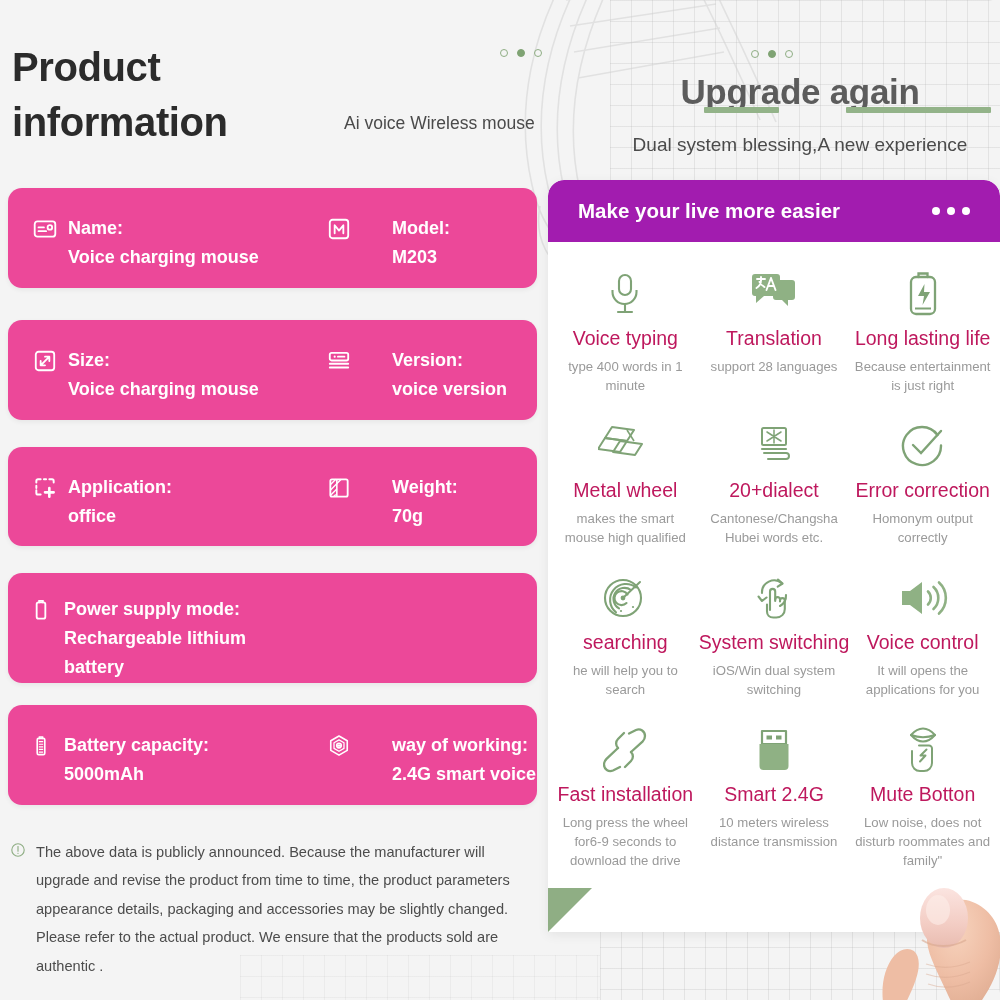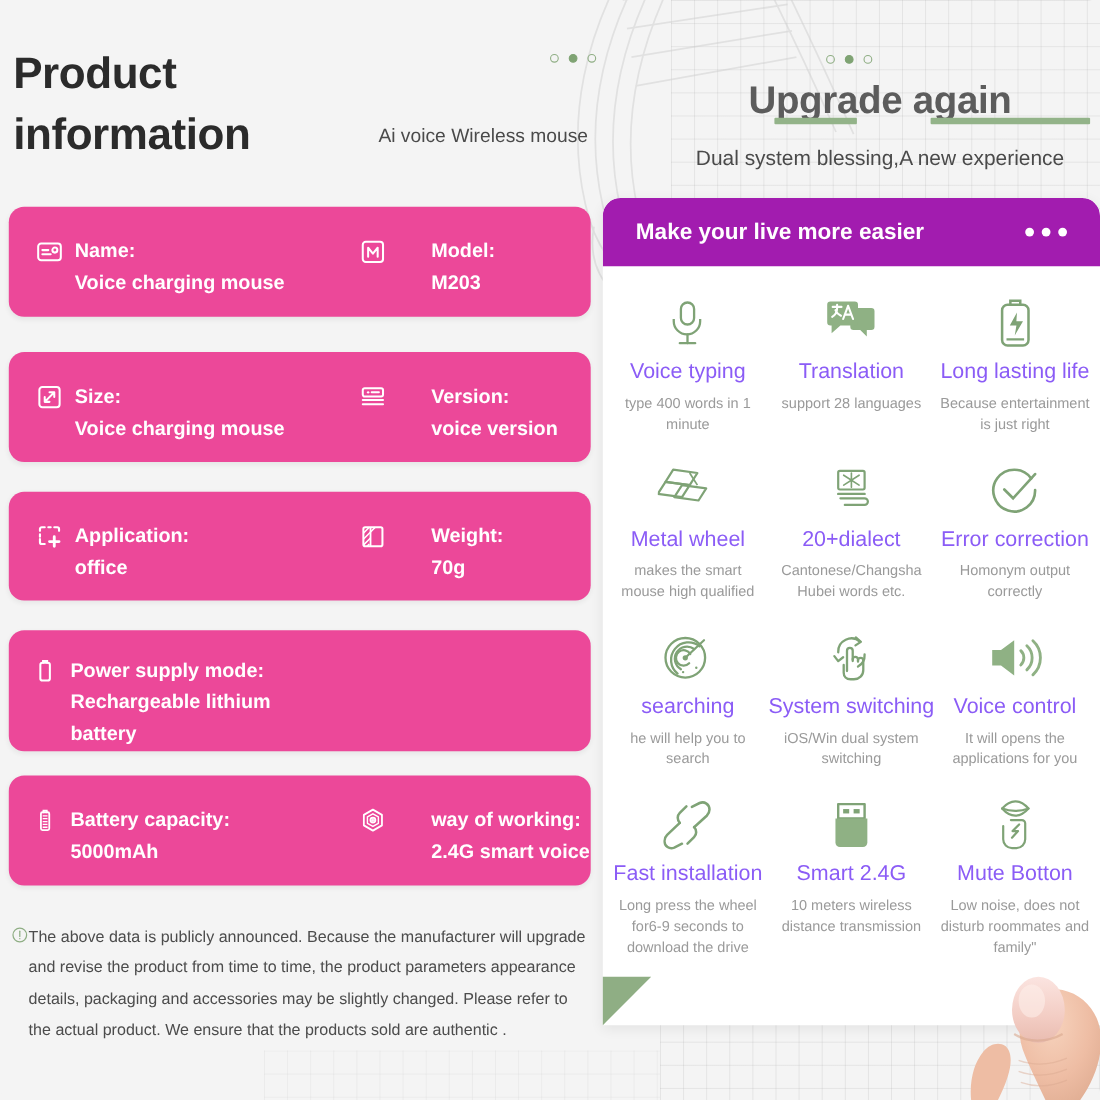--- a/index.html
+++ b/index.html
@@ -149,21 +149,21 @@
     white-space: nowrap;
   }
   .spec-txt .v { display: block; }
 
   
   .disclaimer {
     position: absolute;
     left: 10px; top: 838px;
     width: 530px;
     display: flex;
-    gap: 0;
+    gap: 10px;
   }
   .disclaimer-ico { flex: 0 0 auto; margin-top: 4px; }
   .disclaimer-text {
     font-size: 14.6px;
     line-height: 1.95;
     color: #4c4c4c;
   }
 
   
   .panel {
@@ -217,21 +217,21 @@
   .feature-ico {
     height: 52px;
     display: flex;
     align-items: center;
     justify-content: center;
     margin-bottom: 8px;
   }
   .feature-ico svg { display: block; }
   .feature-title {
     font-size: 19.5px;
-    color: #8b5cf6;
+    color: #be185d;
     line-height: 1.1;
     margin-bottom: 9px;
     white-space: nowrap;
   }
   .feature-desc {
     font-size: 13.2px;
     color: #9a9a9a;
     line-height: 1.42;
   }
 

